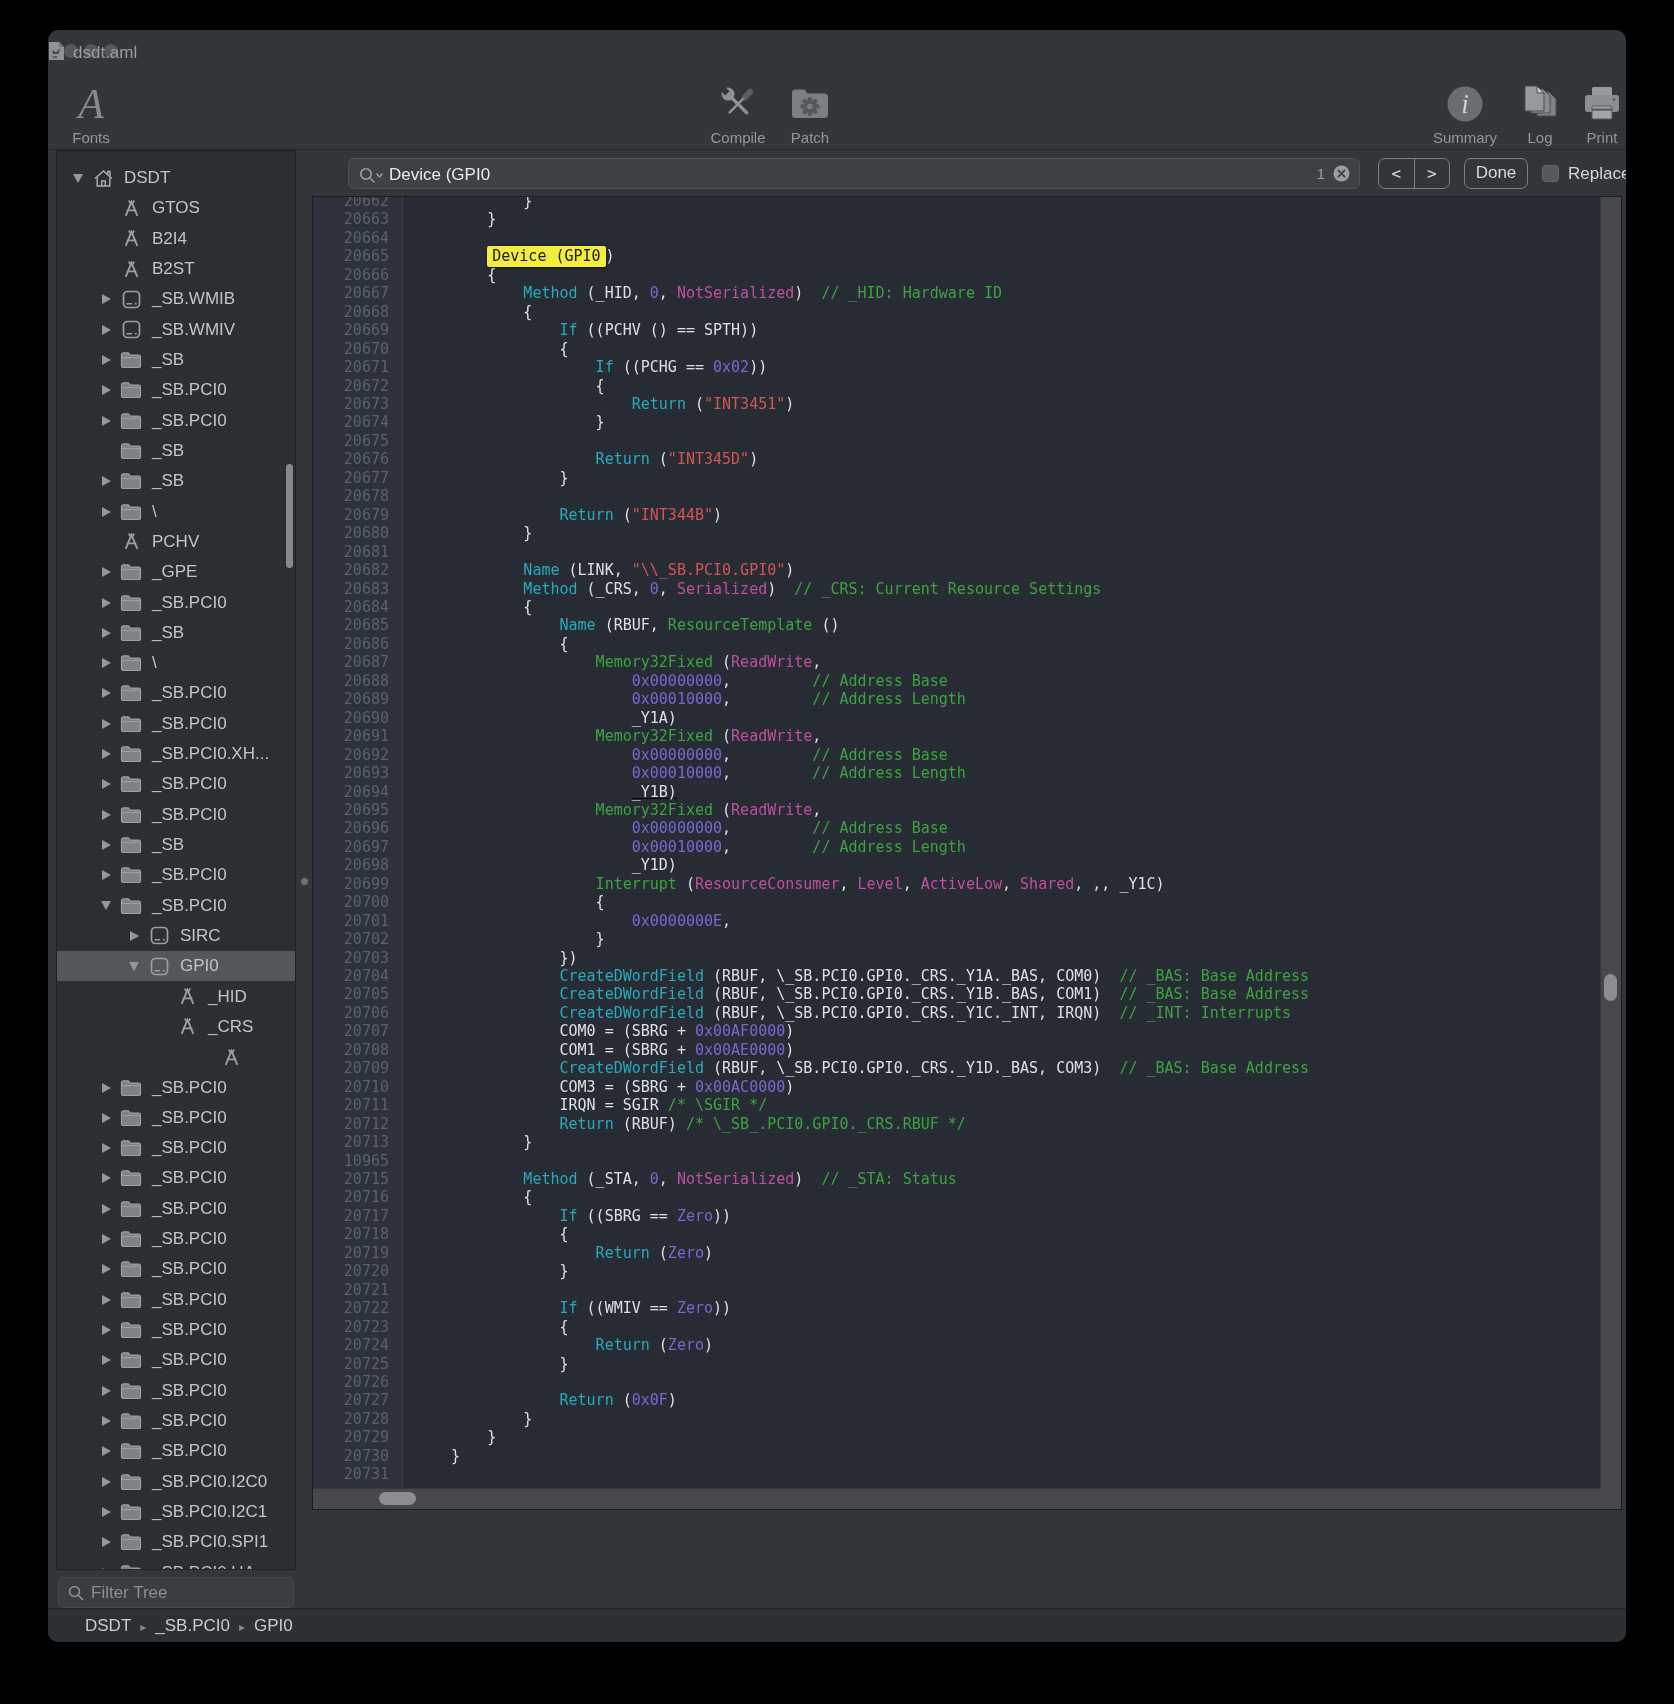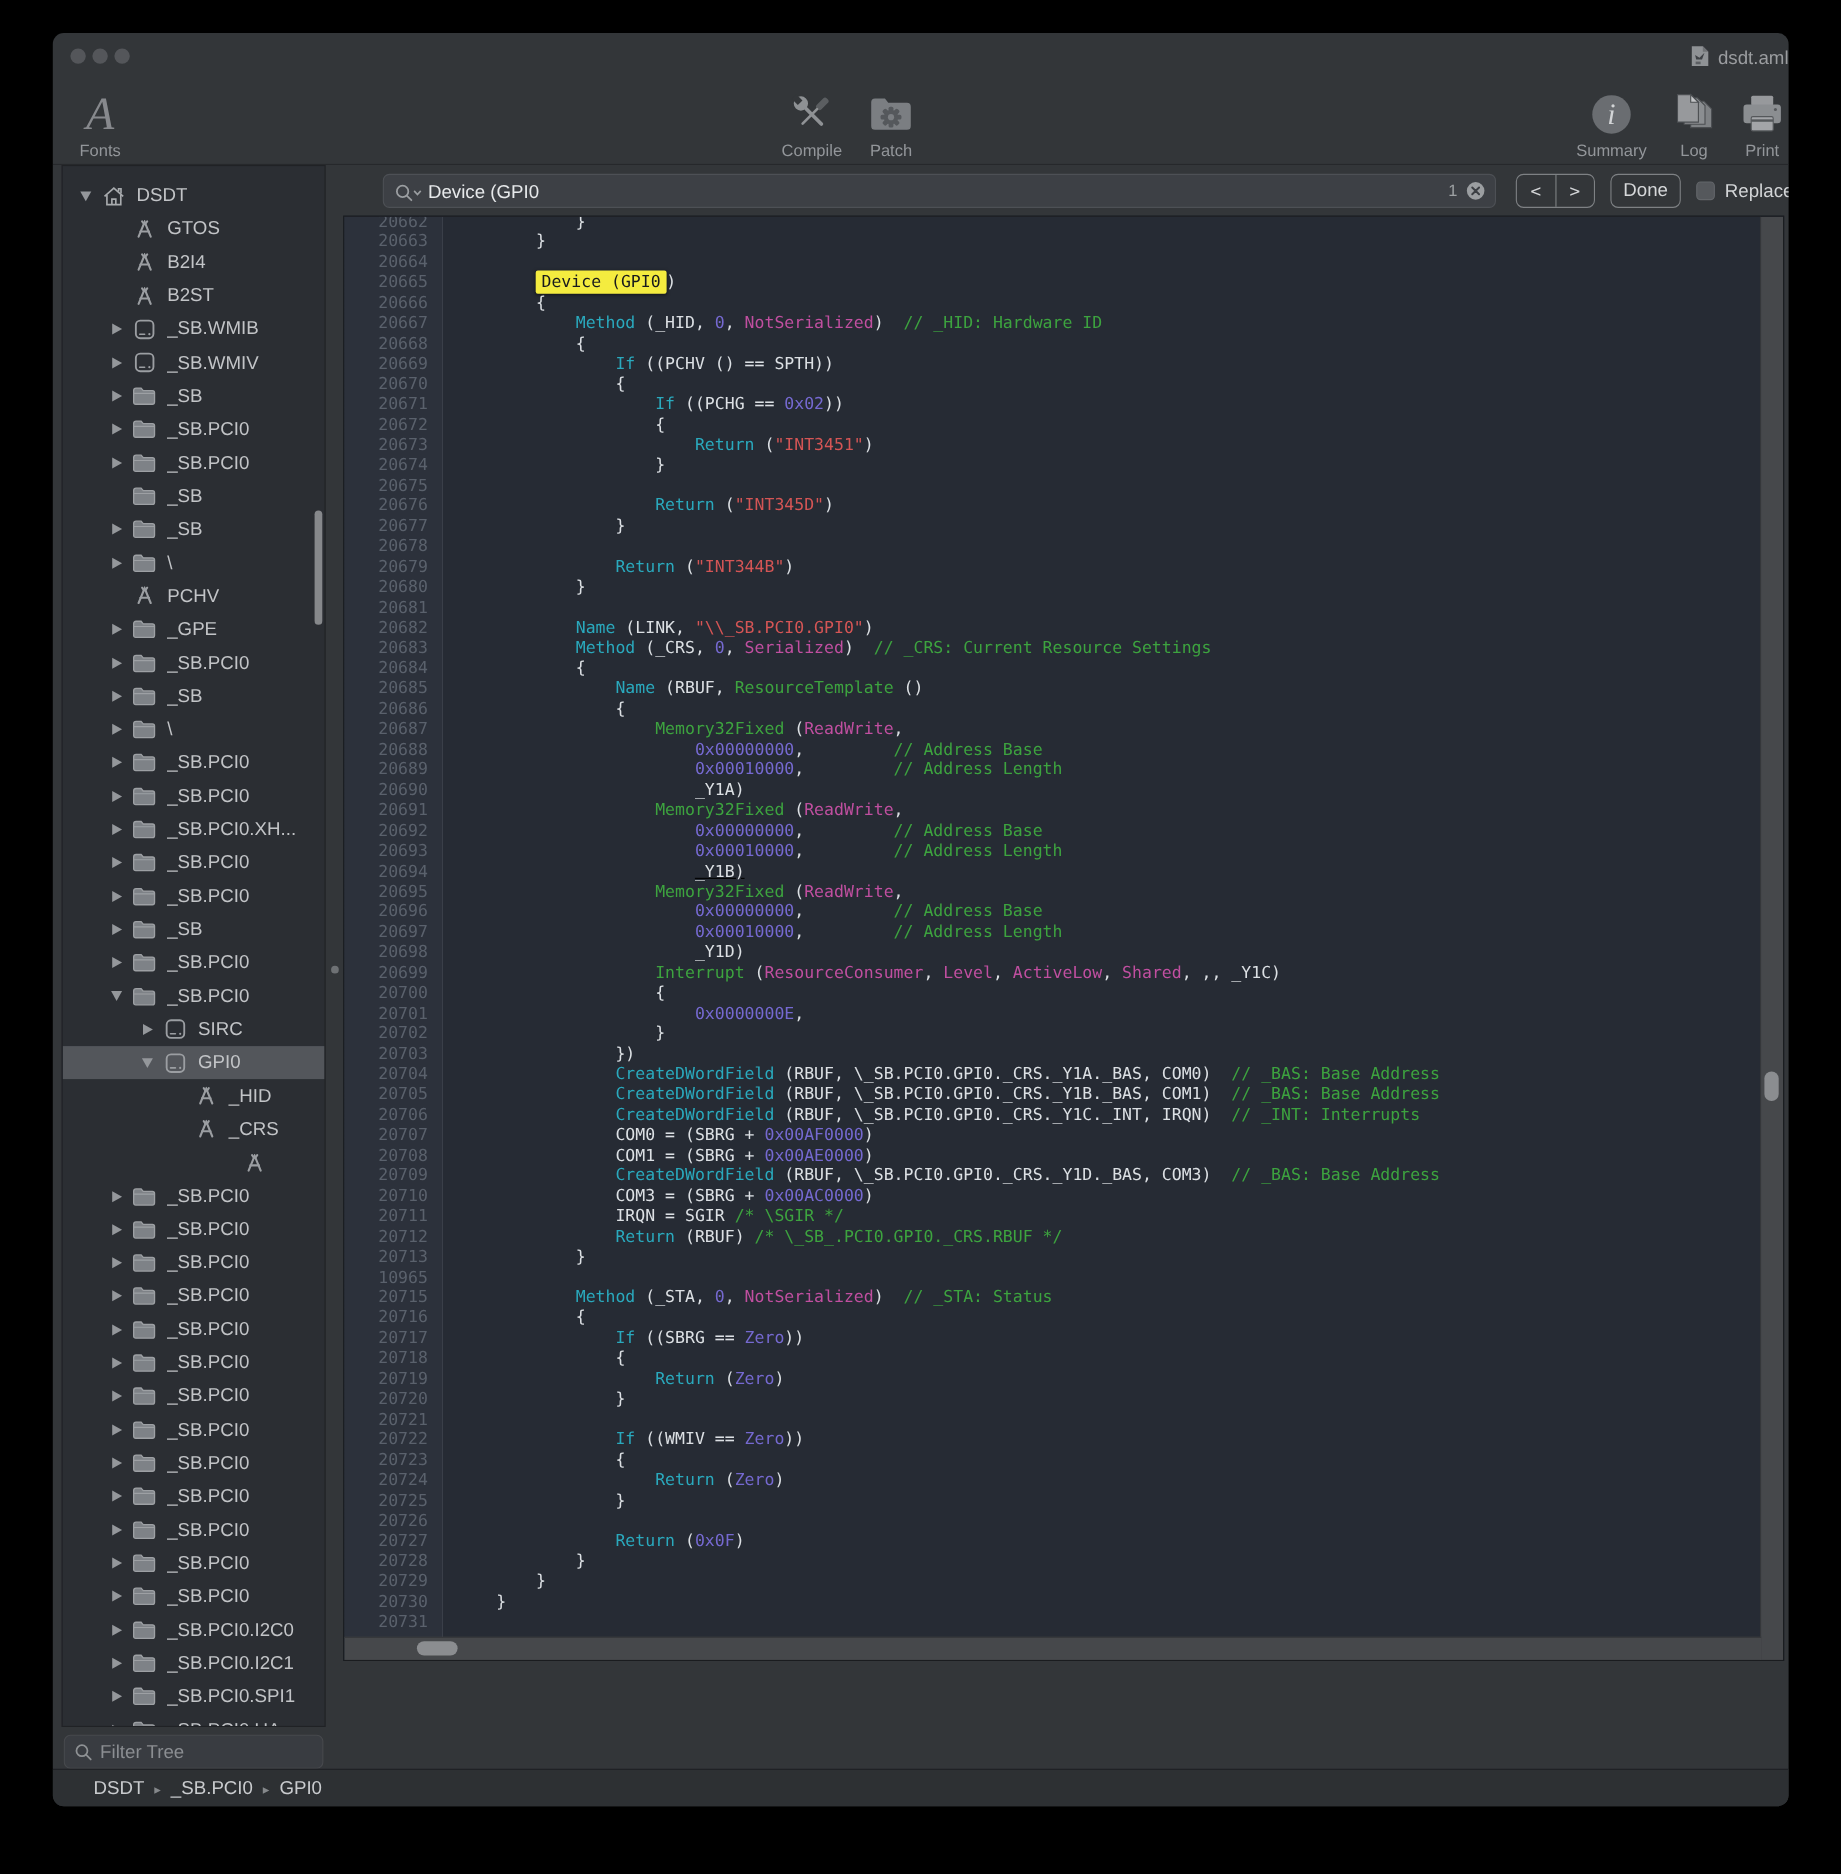--- a/index.html
+++ b/index.html
@@ -4,21 +4,21 @@
 <style>
   html,body{margin:0;padding:0;background:#000;}
   .stage{position:relative;width:1674px;height:1704px;background:#000;overflow:hidden;
          font-family:"Liberation Sans",sans-serif;-webkit-font-smoothing:antialiased;}
   .window{position:absolute;left:48px;top:30px;width:1578px;height:1612px;background:#333639;
           border-radius:10px;overflow:hidden;box-shadow:0 22px 60px rgba(0,0,0,.65);}
   
   .titlebar{position:absolute;top:0;left:0;right:0;height:46px;}
   .traffic{position:absolute;left:16px;top:14px;display:flex;gap:6px;}
   .traffic span{width:14px;height:14px;border-radius:50%;background:#54565a;display:block;}
-  .win-title{position:absolute;left:0;right:0;top:0;height:46px;display:flex;align-items:center;justify-content:flex-end;gap:8px;}
+  .win-title{position:absolute;left:0;right:0;top:0;height:46px;display:flex;align-items:center;justify-content:flex-start;gap:8px;}
   .win-title .t{font-size:17px;color:#9b9da0;}
   
   .toolbar{position:absolute;top:46px;left:0;right:0;height:73px;border-bottom:1px solid #26282b;}
   .tb-item{position:absolute;top:1px;width:90px;height:70px;display:flex;flex-direction:column;align-items:center;justify-content:flex-end;}
   .tb-icon{height:50px;display:flex;align-items:center;justify-content:center;}
   .tb-label{font-size:15px;color:#93969a;line-height:18px;}
   .fonts-a{font-family:"Liberation Serif",serif;font-style:italic;font-size:42px;color:#87898d;line-height:44px;}
   .tb-fonts{left:-2px;} .tb-compile{left:645px;} .tb-patch{left:717px;}
   .tb-summary{left:1372px;} .tb-log{left:1447px;} .tb-print{left:1509px;}
   

